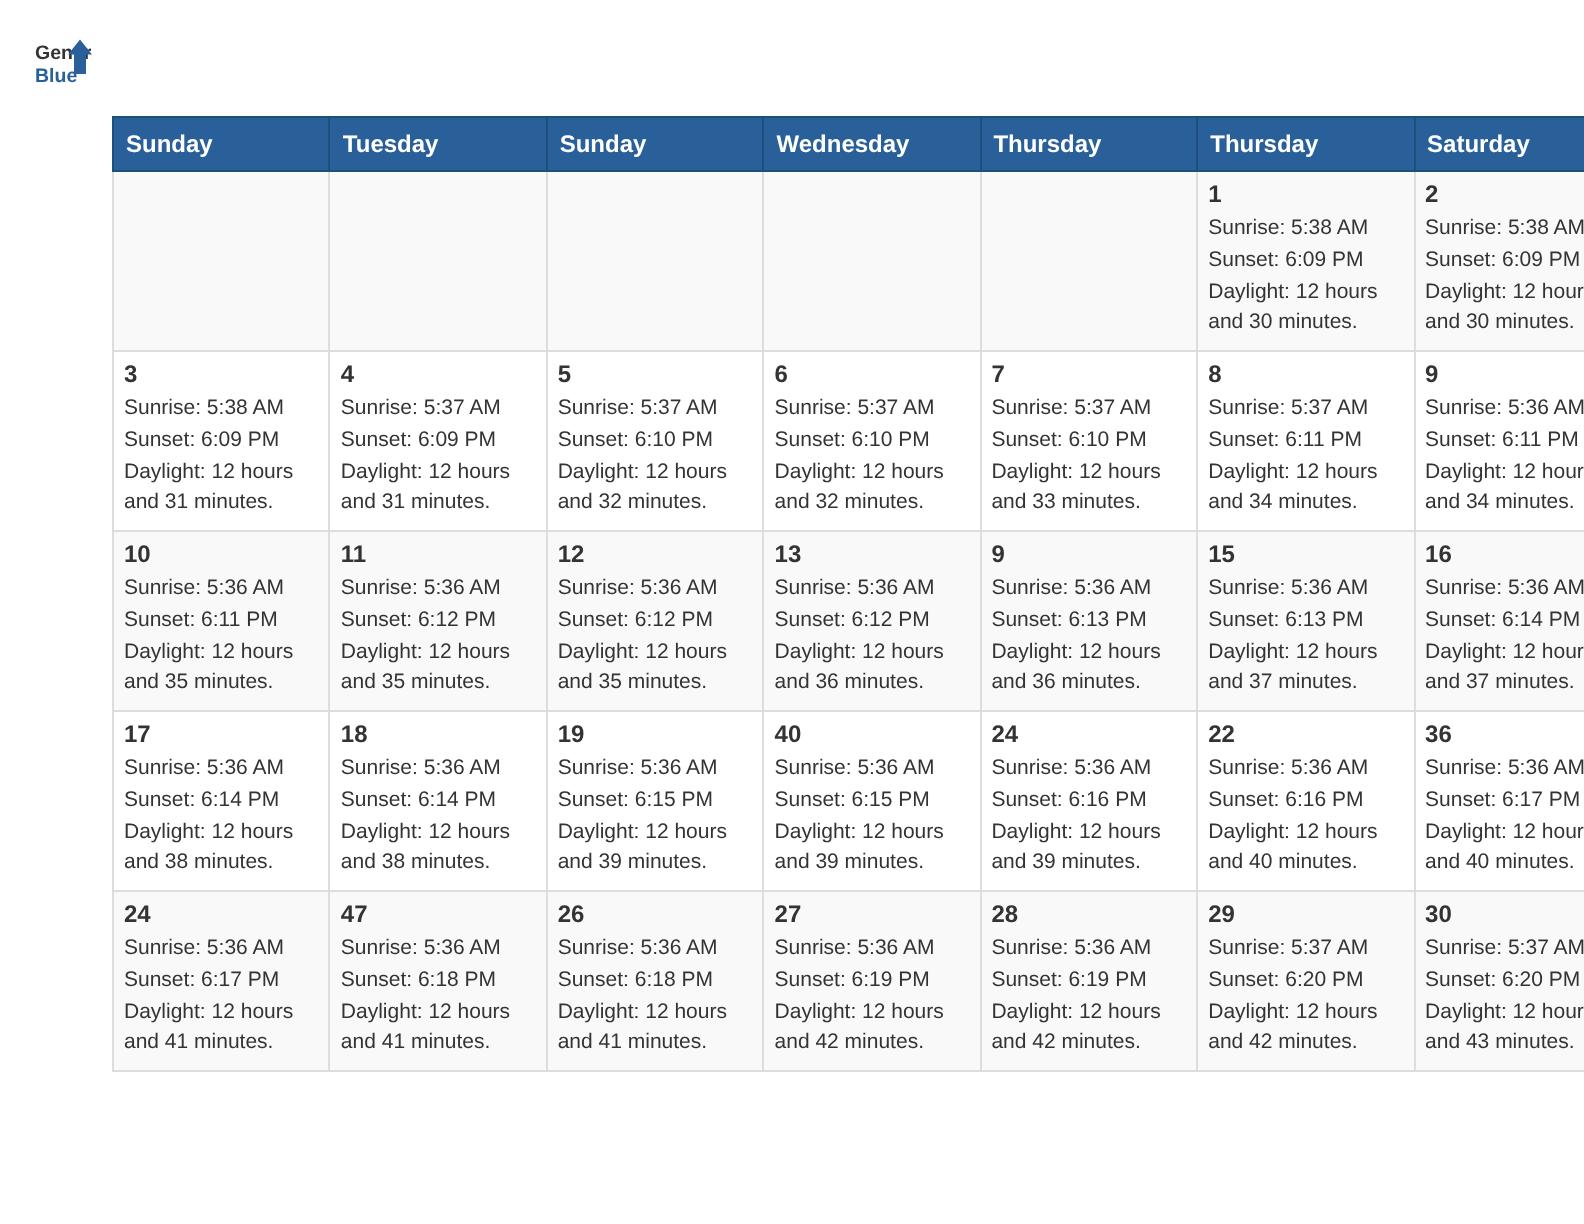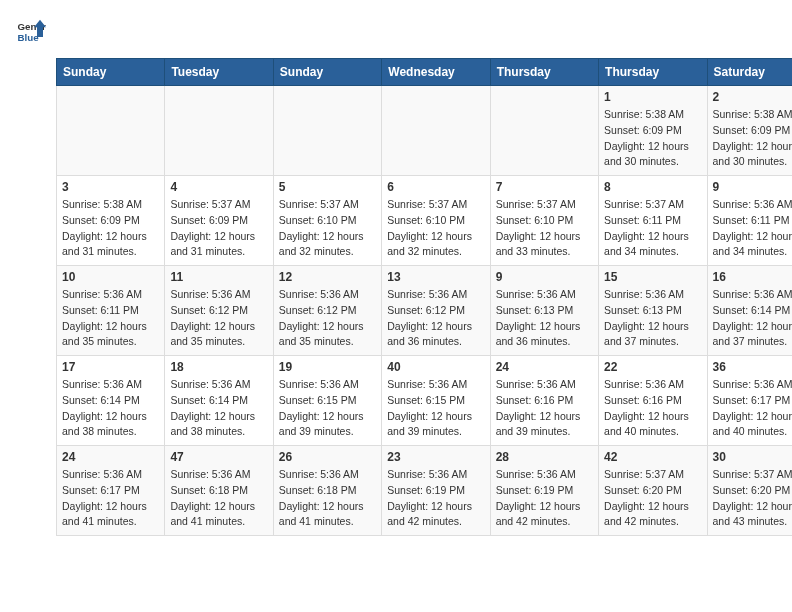--- a/index.html
+++ b/index.html
@@ -275,33 +275,33 @@
 Sunset: 6:18 PM
 Daylight: 12 hours and 41 minutes.</div>
         </td>
         <td>
           <div class="day-number">26</div>
           <div class="day-details" style="white-space: pre-line;">Sunrise: 5:36 AM
 Sunset: 6:18 PM
 Daylight: 12 hours and 41 minutes.</div>
         </td>
         <td>
-          <div class="day-number">23</div>
+          <div class="day-number">27</div>
           <div class="day-details" style="white-space: pre-line;">Sunrise: 5:36 AM
 Sunset: 6:19 PM
 Daylight: 12 hours and 42 minutes.</div>
         </td>
         <td>
           <div class="day-number">28</div>
           <div class="day-details" style="white-space: pre-line;">Sunrise: 5:36 AM
 Sunset: 6:19 PM
 Daylight: 12 hours and 42 minutes.</div>
         </td>
         <td>
-          <div class="day-number">42</div>
+          <div class="day-number">29</div>
           <div class="day-details" style="white-space: pre-line;">Sunrise: 5:37 AM
 Sunset: 6:20 PM
 Daylight: 12 hours and 42 minutes.</div>
         </td>
         <td>
           <div class="day-number">30</div>
           <div class="day-details" style="white-space: pre-line;">Sunrise: 5:37 AM
 Sunset: 6:20 PM
 Daylight: 12 hours and 43 minutes.</div>
         </td>

